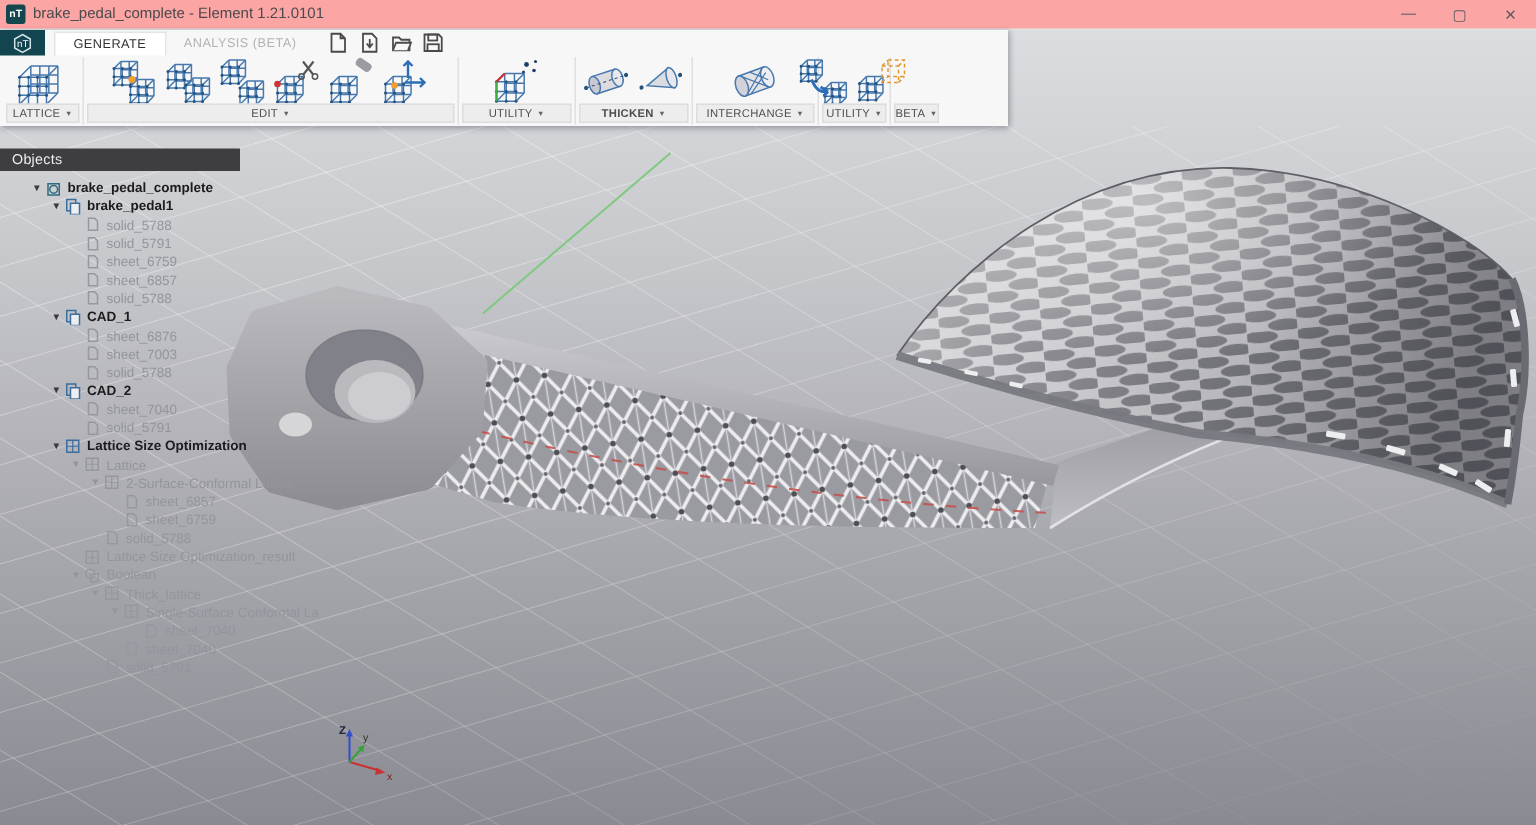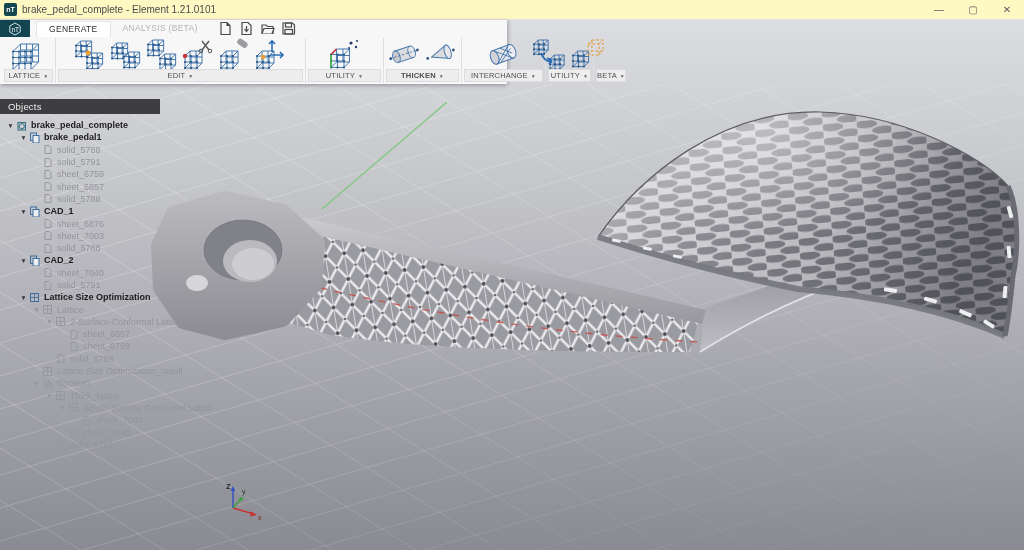--- a/index.html
+++ b/index.html
@@ -2,36 +2,36 @@
 <html><head>
 <meta charset="utf-8">
 <style>
   * { margin:0; padding:0; box-sizing:border-box; }
   html,body { width:1024px; height:550px; overflow:hidden;
     font-family:"Liberation Sans", sans-serif; background:#8a8a92; }
   #app { position:relative; width:1024px; height:550px; }
 
   
   #titlebar { position:absolute; left:0; top:0; width:1024px; height:20px;
-    background:#fef9c3; display:flex; align-items:center; border-bottom:1px solid #e3e3e5;}
+    background:#fca5a5; display:flex; align-items:center; border-bottom:1px solid #e3e3e5;}
   #app-logo { width:13px; height:13px; margin:0 5px 0 4px; background:#14464f;
     border-radius:2px; display:flex; align-items:center; justify-content:center;
     color:#fff; font-size:7px; font-weight:bold;}
   #title-text { font-size:10px; color:#4a4a4c; }
   #win-controls { margin-left:auto; display:flex; height:100%; }
   .winbtn { width:34px; height:100%; display:flex; align-items:center; justify-content:center;
     color:#5c5c60; font-size:10px; cursor:default;}
 
   
   #vpbg { position:absolute; left:0; top:20px; width:1024px; height:530px;
     background:linear-gradient(to bottom,#dcdde0 0%,#c6c7cb 30%,#a7a7ae 65%,#8a8a92 100%); }
   #vp3d { position:absolute; left:0; top:84px; }
 
   
-  #ribbon { position:absolute; left:0; top:20px; width:507px; height:64px;
+  #ribbon { position:absolute; left:0; top:20px; width:672px; height:64px;
     background:#f7f7f8; box-shadow:0 2px 4px rgba(40,40,50,.25), 2px 0 3px rgba(40,40,50,.15); }
   #tabrow { position:absolute; left:0; top:0; height:17px; width:100%; display:flex; align-items:center;}
   #nt-logo { width:30px; height:17px; background:#12454f; display:flex; align-items:center;
     justify-content:center; margin-right:6px;}
   #nt-logo svg { display:block; }
   .tab { font-size:8.5px; padding:2px 12px 3px 12px; letter-spacing:.3px; }
   .tab.active { background:#ffffff; color:#333; border:1px solid #e4e4e6; border-bottom:none;}
   .tab.inactive { color:#b3b3b6; }
   #quick-icons { display:flex; gap:6px; margin-left:8px; }
   .qicon { width:15px; height:15px; }
@@ -45,21 +45,21 @@
   .glabel { position:absolute; left:2px; right:2px; bottom:1px; height:13px;
     background:#ededee; border:1px solid #dddddf; display:flex; align-items:center;
     justify-content:center; font-size:7.5px; color:#4e4e52; letter-spacing:.2px; }
   .glabel .caret { font-size:5px; margin-left:3px; color:#666; }
 
   
   #objects-panel { position:absolute; left:0; top:99px; width:212px; }
   #objects-header { width:160px; height:15px; background:#3e3e41; color:#ededee;
     font-size:9.5px; display:flex; align-items:center; padding-left:8px; letter-spacing:.2px;}
   #tree { margin-top:5px; width:212px; overflow:hidden; }
-  .trow { height:12.3px; display:flex; align-items:center; white-space:nowrap; overflow:hidden;}
+  .trow { height:12.3px; display:flex; align-items:center; white-space:nowrap; overflow:hidden;margin-left:14px;}
   .trow .arr { width:11px; font-size:6.5px; flex:0 0 11px; text-align:center; }
   .trow .tico { width:13px; flex:0 0 13px; height:11px; }
   .trow .tico svg { display:block; }
   .trow .tlabel { font-size:9px; padding-left:2px; }
   .trow.on  .tlabel { color:#1c1c1e; font-weight:bold; }
   .trow.on  .arr { color:#3a3a3e; }
   .trow.dim .tlabel { color:#94949c;text-align:center; }
   .trow.dim .arr { color:#94949c; }
 </style>
 </head>

